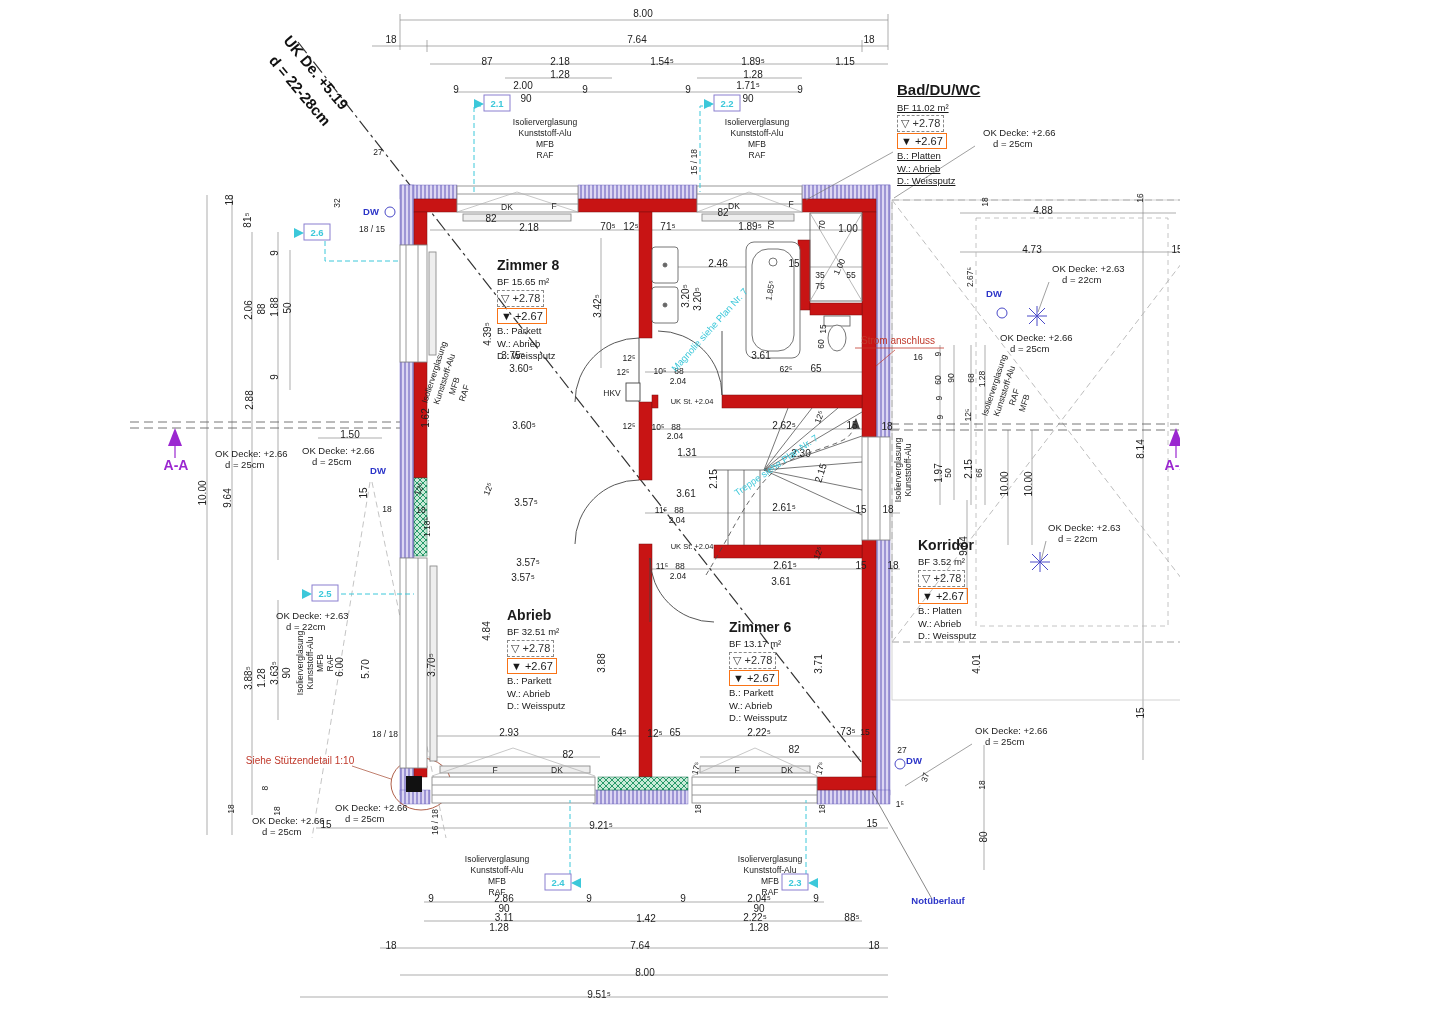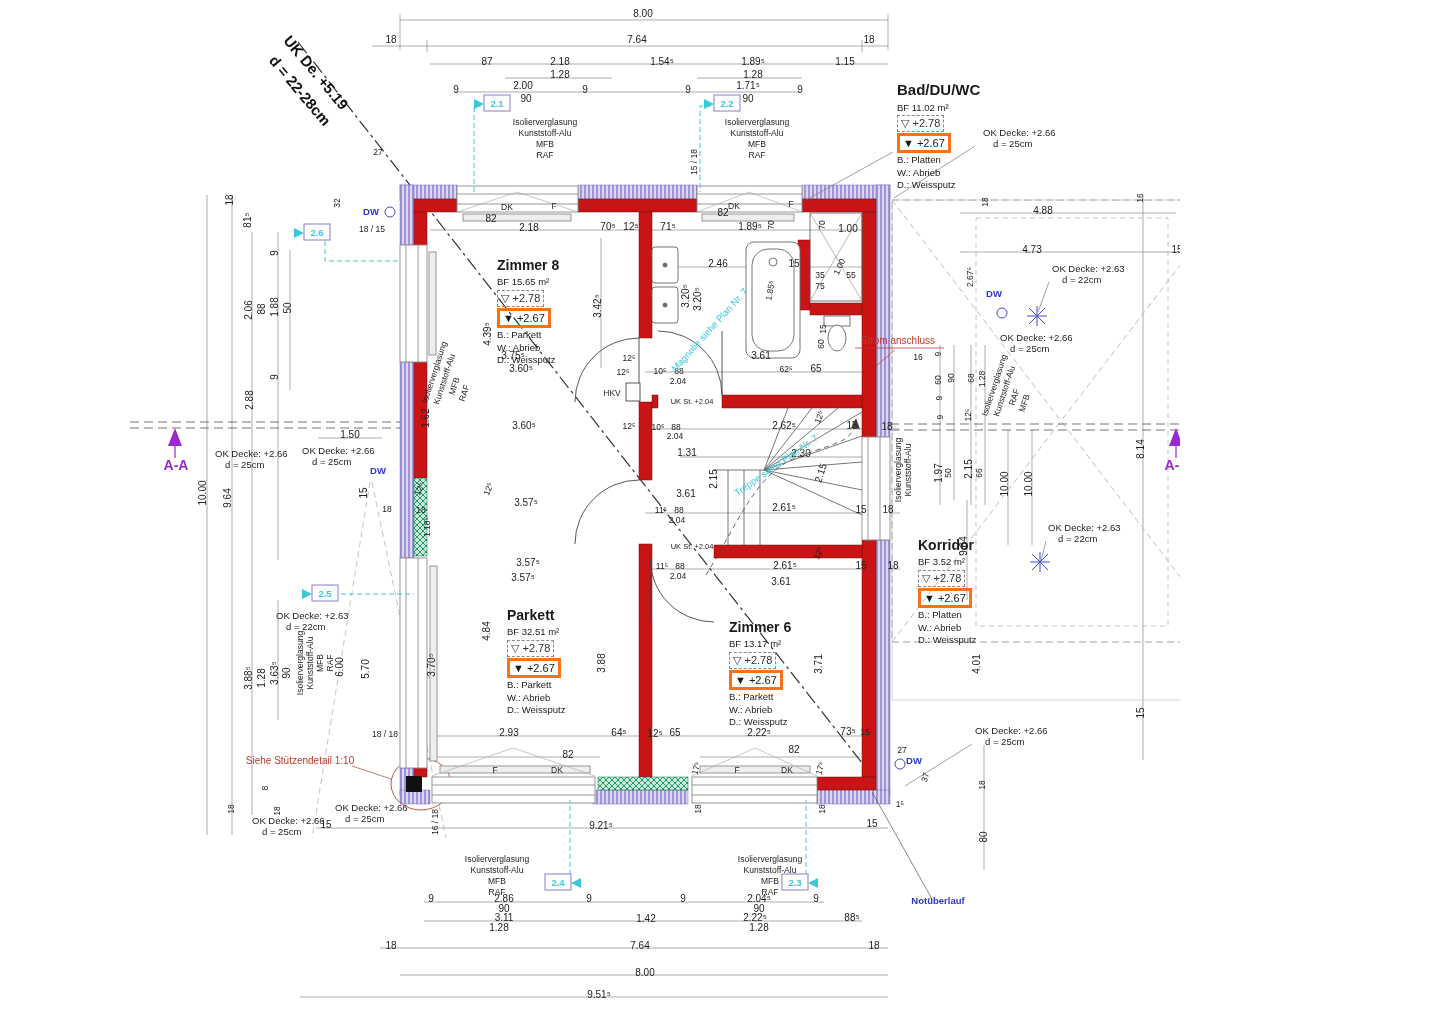--- a/index.html
+++ b/index.html
@@ -17,21 +17,21 @@
   .sec {font-size:14px;font-weight:bold;fill:#9b27d0;}
   .big {font-size:15px;font-weight:bold;fill:#111;}
   .okd {font-size:9.5px;fill:#222;}
   .tagt{font-size:9.5px;font-weight:bold;fill:#3cc8da;}
   
   .room{position:absolute;font-size:9.5px;color:#1a1a1a;line-height:1.32;white-space:nowrap;}
   .room .rname{font-size:14px;font-weight:bold;margin-bottom:2px;}
   .room .bf{margin-bottom:1px;}
   .lv{display:inline-block;padding:0 3px;font-size:11px;margin:0 0 1px 0;}
   .lv1{border:1px dashed #888;color:#333;}
-  .lv2{border:3px solid #f97316;}
+  .lv2{border:1px solid #f97316;}
 </style>
 </head>
 <body>
 
 <div id="canvas">
 <svg width="1440" height="1018" viewBox="0 0 1440 1018">
   <defs>
     <pattern id="hp" width="4" height="4" patternUnits="userSpaceOnUse">
       <rect width="4" height="4" fill="#dcd6f3"></rect>
       <line x1="1" y1="0" x2="1" y2="4" stroke="#6055b8" stroke-width="1"></line>
@@ -479,32 +479,32 @@
 <div class="room" style="left:497px;top:256px;">
   <div class="rname">Zimmer 8</div>
   <div class="bf">BF 15.65 m²</div>
   <div><span class="lv lv1">▽ +2.78</span></div>
   <div><span class="lv lv2">▼ +2.67</span></div>
   <div>B.:  Parkett</div>
   <div>W.:  Abrieb</div>
   <div>D.:  Weissputz</div>
 </div>
 
-<div class="room" style="left:897px;top:80px;">
+<div class="room" style="left:897px;top:80px;text-decoration:underline;">
   <div class="rname" style="font-size:15px">Bad/DU/WC</div>
   <div class="bf">BF 11.02 m²</div>
   <div><span class="lv lv1">▽ +2.78</span></div>
   <div><span class="lv lv2">▼ +2.67</span></div>
   <div>B.:  Platten</div>
   <div>W.:  Abrieb</div>
   <div>D.:  Weissputz</div>
 </div>
 
 <div class="room" style="left:507px;top:606px;">
-  <div class="rname">Parkett</div>
+  <div class="rname">Abrieb</div>
   <div class="bf">BF 32.51 m²</div>
   <div><span class="lv lv1">▽ +2.78</span></div>
   <div><span class="lv lv2">▼ +2.67</span></div>
   <div>B.:  Parkett</div>
   <div>W.:  Abrieb</div>
   <div>D.:  Weissputz</div>
 </div>
 
 <div class="room" style="left:729px;top:618px;">
   <div class="rname">Zimmer 6</div>

